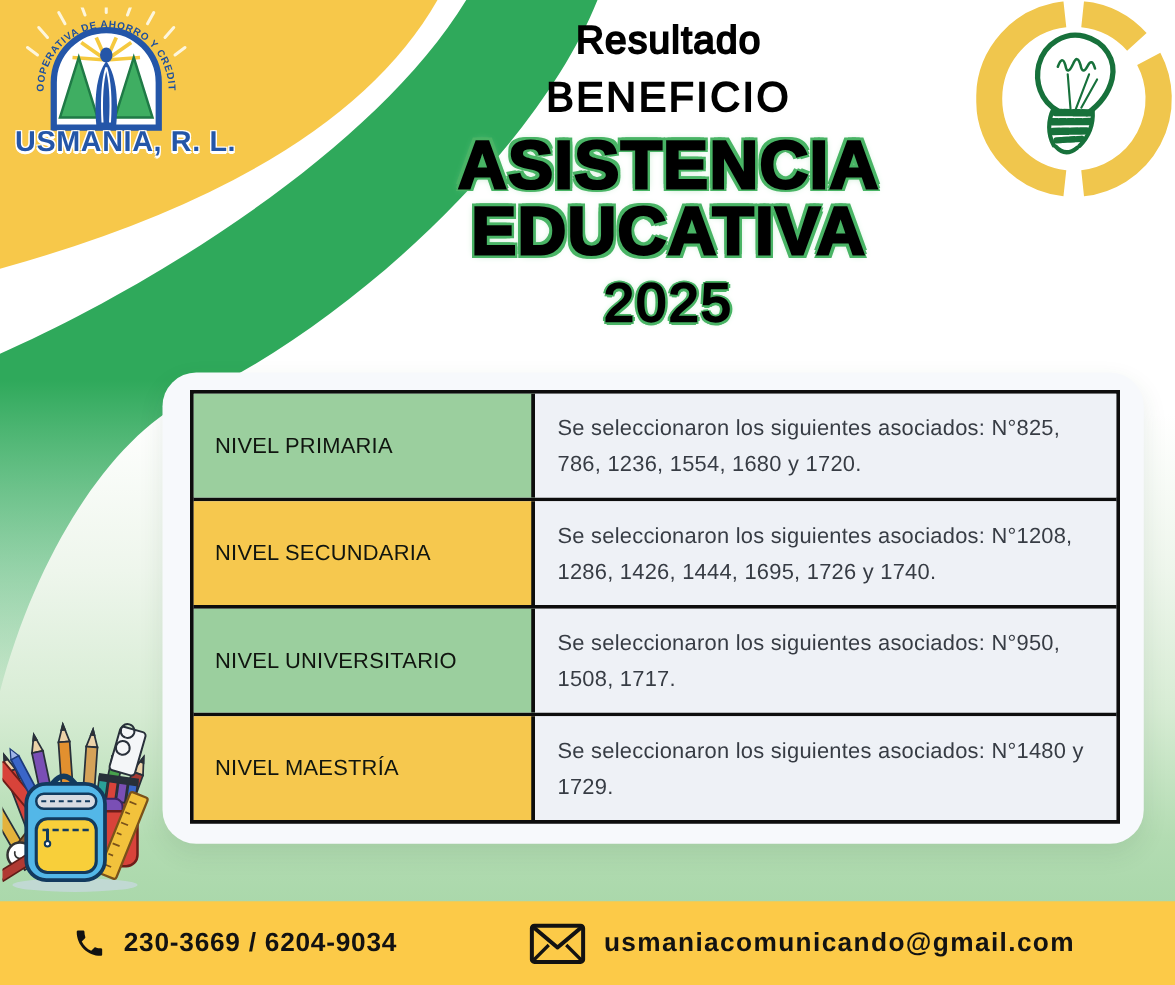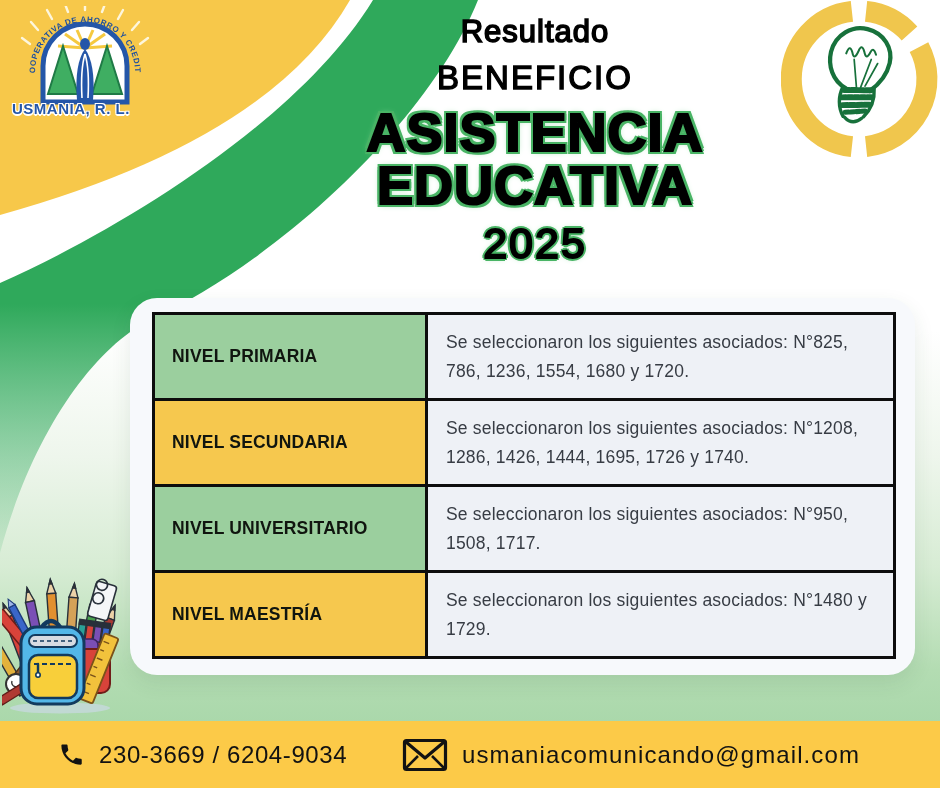--- a/index.html
+++ b/index.html
@@ -11,21 +11,21 @@
   .bg{
     position:absolute;inset:0;
     background:linear-gradient(180deg,#ffffff 0%,#ffffff 42%,#eef6ec 58%,#d7ecd4 72%,#b3dcb2 85%,#9fd3a2 100%);
   }
   
   .deco{position:absolute;left:0;top:0;pointer-events:none;}
   
   .logo{position:absolute;left:10px;top:6px;width:150px;height:130px;}
   .logo-name{
     position:absolute;left:2px;top:94px;width:146px;
-    font-size:15px;font-weight:800;color:#2456a8;letter-spacing:.5px;
+    font-size:23px;font-weight:800;color:#2456a8;letter-spacing:.5px;
     text-shadow:-1px -1px 0 #fff,1px -1px 0 #fff,-1px 1px 0 #fff,1px 1px 0 #fff,0 2px 0 #fff;
     white-space:nowrap;
   }
   
   .bulb-badge{position:absolute;left:781px;top:1px;width:158px;height:160px;}
   
   .titles{position:absolute;left:250px;top:14px;width:570px;text-align:center;color:#000;}
   .t1{font-size:31px;font-weight:400;-webkit-text-stroke:1.6px #000;letter-spacing:1px;}
   .t2{font-size:33px;font-weight:400;margin-top:9px;-webkit-text-stroke:1.4px #000;letter-spacing:2px;}
   .t3{
@@ -48,38 +48,38 @@
   }
   .table{
     position:absolute;left:22px;top:14px;right:19px;bottom:16px;
     border:3px solid #0d0d0d;display:flex;flex-direction:column;background:#eef1f6;
   }
   .row{flex:1;display:flex;border-bottom:3px solid #0d0d0d;min-height:0;}
   .row:last-child{border-bottom:none;}
   .cell-level{
     width:253px;flex:0 0 253px;border-right:3px solid #0d0d0d;
     display:flex;align-items:center;padding-left:17px;
-    font-size:17.5px;font-weight:700;color:#10150f;letter-spacing:.2px;
+    font-size:17.5px;font-weight:400;color:#10150f;letter-spacing:.2px;
   }
   .lvl-green{background:#9bcf9e;}
   .lvl-yellow{background:#f6c84e;}
   .cell-detail{
     flex:1;background:#eef1f6;display:flex;align-items:center;
     padding:8px 22px 8px 18px;font-size:17.5px;color:#373c44;line-height:1.62;letter-spacing:.2px;
   }
   
   .supplies{position:absolute;left:2px;top:571px;width:120px;height:145px;}
   
   .footer{
     position:absolute;left:0;bottom:0;width:940px;height:67px;background:#fcca48;
     display:flex;align-items:center;justify-content:space-between;
     padding:0 80px 0 58px;box-sizing:border-box;
   }
   .contact{display:flex;align-items:center;gap:14px;color:#121212;}
-  .contact-text{font-size:24px;font-weight:400;letter-spacing:.6px;}
+  .contact-text{font-size:21px;font-weight:700;letter-spacing:.6px;}
   .email .contact-text{letter-spacing:1.1px;}
 </style>
 </head>
 <body>
 
 <div class="canvas">
 
   <div class="bg"></div>
 
   <svg class="deco" width="520" height="600" viewBox="0 0 520 600">

